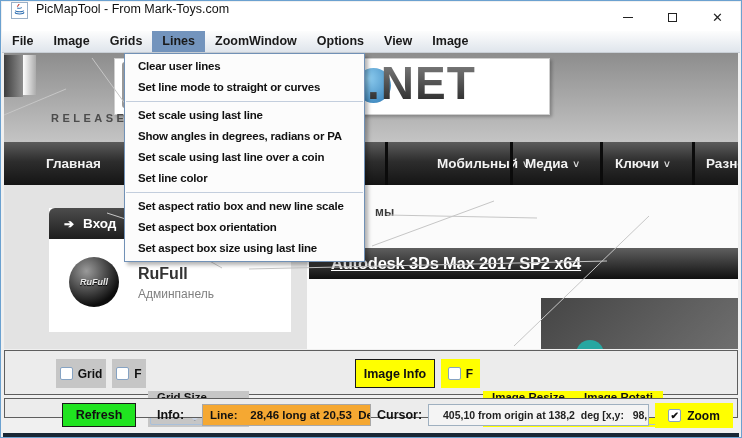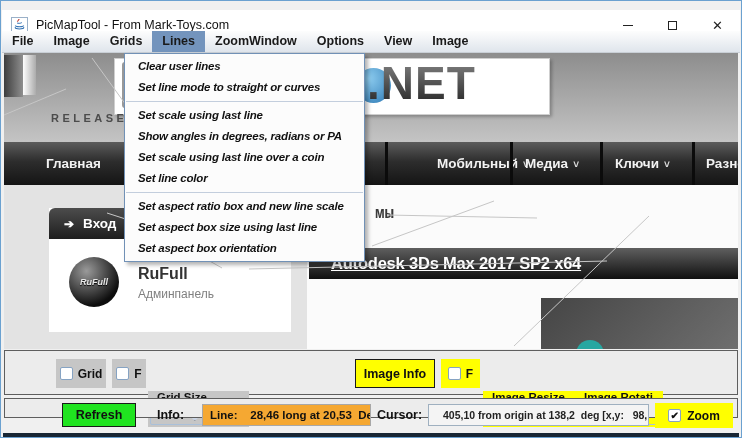--- a/index.html
+++ b/index.html
@@ -1,20 +1,20 @@
 <!DOCTYPE html>
 <html><head>
 <meta charset="utf-8">
 <style>
   html,body{margin:0;padding:0;background:#555;}
   *{box-sizing:border-box;font-family:"Liberation Sans",sans-serif;}
   .app{position:relative;width:742px;height:438px;background:#f0f0f0;border:1px solid #6ba1d0;overflow:hidden;margin:0 auto;}
 
   
-  .titlebar{position:absolute;left:1px;top:1px;right:1px;height:30px;background:#ffffff;display:flex;align-items:center;margin-top:8px;}
+  .titlebar{position:absolute;left:1px;top:1px;right:1px;height:30px;background:#ffffff;display:flex;align-items:flex-start;}
   .java-icon{width:17px;height:17px;margin-left:9px;border:1px solid #9ab0c8;background:#fff;display:flex;align-items:center;justify-content:center;}
   .title-text{margin-left:8px;font-size:12.5px;color:#111;}
   .win-controls{position:absolute;right:0;top:0;height:30px;display:flex;}
   .win-btn{width:45px;height:30px;display:flex;align-items:center;justify-content:center;color:#222;}
   .glyph-min{display:block;width:10px;border-top:1.5px solid #222;}
   .glyph-max{display:block;width:9px;height:9px;border:1.2px solid #222;}
   .glyph-close{font-size:13px;line-height:1;}
 
   
   .menubar{position:absolute;left:1px;right:1px;top:30px;height:22px;background:linear-gradient(180deg,#fdfdfd,#dfe5ec);display:flex;border-bottom:1px solid #c9cfd6;}
@@ -37,30 +37,30 @@
   .nav-sep{position:absolute;top:0;width:3px;height:43px;background:#0b0b0b;}
   .chev{font-size:10px;margin-left:5px;opacity:.9;}
   .lower-left{left:0;top:132px;width:303px;height:164px;background:#e3e3e3;}
   .lower-right{left:303px;top:132px;width:439px;height:164px;background:#fbfbfb;}
   .vhod-card{left:45px;top:155px;width:242px;height:124px;background:#fff;}
   .vhod-header{left:0;top:0;width:100%;height:31px;background:linear-gradient(180deg,#4c4c4c,#1e1e1e);border-radius:6px 6px 0 0;color:#fff;display:flex;align-items:center;padding-left:15px;font-size:13.5px;font-weight:700;gap:9px;}
   .login-glyph{font-size:12px;}
   .avatar{left:20px;top:49px;width:50px;height:50px;border-radius:50%;background:radial-gradient(circle at 35% 28%,#9a9a9a,#0d0d0d 72%);display:flex;align-items:center;justify-content:center;color:#e8e8e8;font-size:9px;font-style:italic;font-weight:700;text-shadow:0 1px 1px #000;}
   .user-name{left:89px;top:57px;font-size:16px;font-weight:700;color:#333;}
   .user-role{left:89px;top:79px;font-size:12px;color:#808080;}
-  .partial-text{left:371px;top:152px;font-size:16px;font-weight:700;color:#3a3a3a;font-family:Liberation Mono, monospace;}
+  .partial-text{left:371px;top:152px;font-size:12px;font-weight:700;color:#3a3a3a;}
   .article-bar{left:305px;top:195px;width:437px;height:31px;background:linear-gradient(180deg,#5f5f5f,#101010);display:flex;align-items:center;}
   .article-title{margin-left:22px;font-size:16.5px;font-weight:700;color:#fff;text-decoration:underline;letter-spacing:-0.2px;white-space:nowrap;}
   .thumb{left:537px;top:245px;width:205px;height:51px;background:linear-gradient(135deg,#454545,#707070);overflow:hidden;}
   .teal-dot{position:absolute;left:35px;top:42px;width:28px;height:28px;border-radius:50%;background:#27a7a1;}
   .user-lines{position:absolute;left:0;top:0;width:739px;height:296px;pointer-events:none;}
 
   
   .dropdown{position:absolute;left:123px;top:52px;width:241px;background:#fcfcfc;border:1px solid #7191b6;box-shadow:3px 3px 4px rgba(0,0,0,.3);z-index:20;padding:2px 0;}
-  .dd-item{height:21px;line-height:21px;padding-left:13px;font-size:11.5px;font-weight:700;color:#111;letter-spacing:-0.2px;white-space:nowrap;font-style:italic;}
+  .dd-item{height:21px;line-height:21px;padding-left:13px;font-size:11.5px;font-weight:700;color:#111;letter-spacing:-0.2px;white-space:nowrap;}
   .dd-sep{height:1px;background:#c3cedd;margin:3px 1px;}
 
   
   .toolstrip{position:absolute;left:3px;right:3px;top:349px;height:45px;background:#ececec;border:1px solid #5e5e5e;}
   .gray-panel{position:absolute;background:#c6c6c6;display:flex;align-items:center;justify-content:center;gap:5px;}
   .yellow{background:#ffff00 !important;}
   .cb{width:13px;height:13px;background:#fff;border:1px solid #86a3c3;border-radius:2px;display:inline-flex;align-items:center;justify-content:center;font-size:10px;font-weight:900;color:#111;line-height:1;flex:none;}
   .cb-label{font-size:12px;font-weight:700;color:#111;}
   .tpanel{position:absolute;background:#c6c6c6;margin-top:36px;}
   .tp-border{position:absolute;left:2px;right:2px;top:7px;bottom:2px;border:1px solid #a9c0da;border-radius:2px;}
@@ -182,22 +182,22 @@
   <div class="dropdown">
     <div class="dd-item">Clear user lines</div>
     <div class="dd-item">Set line mode to straight or curves</div>
     <div class="dd-sep"></div>
     <div class="dd-item">Set scale using last line</div>
     <div class="dd-item">Show angles in degrees, radians or PA</div>
     <div class="dd-item">Set scale using last line over a coin</div>
     <div class="dd-item">Set line color</div>
     <div class="dd-sep"></div>
     <div class="dd-item">Set aspect ratio box and new line scale</div>
+    <div class="dd-item">Set aspect box orientation</div>
     <div class="dd-item">Set aspect box size using last line</div>
-    <div class="dd-item">Set aspect box orientation</div>
   </div>
 
   <div class="toolstrip">
     <div class="gray-panel" style="left:51px;top:8px;width:50px;height:29px;">
       <span class="cb"></span>
       <span class="cb-label">Grid</span>
     </div>
     <div class="gray-panel" style="left:107px;top:8px;width:34px;height:29px;">
       <span class="cb"></span>
       <span class="cb-label">F</span>

